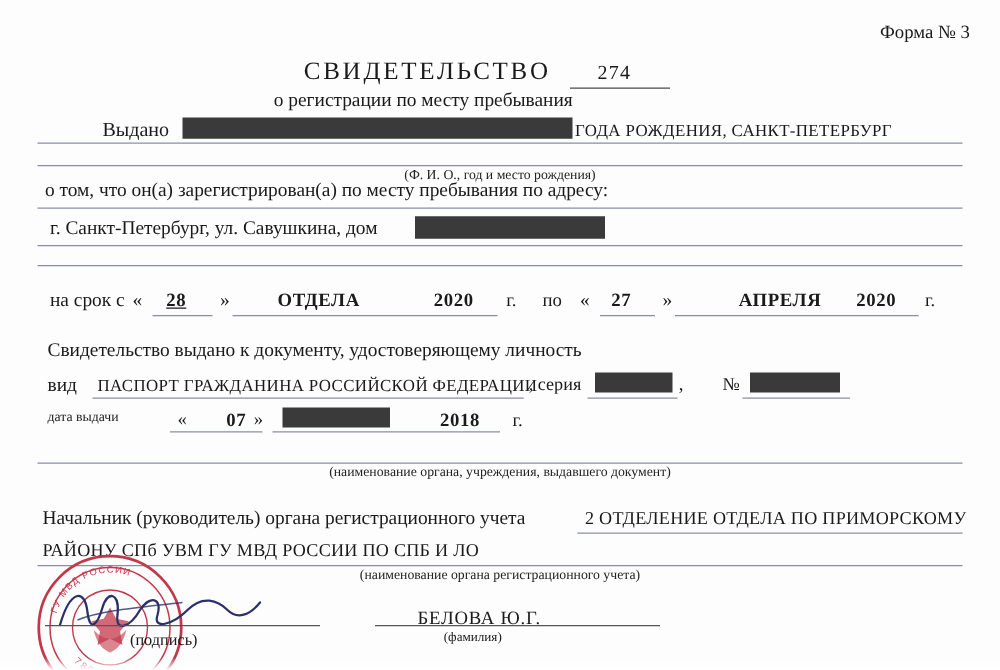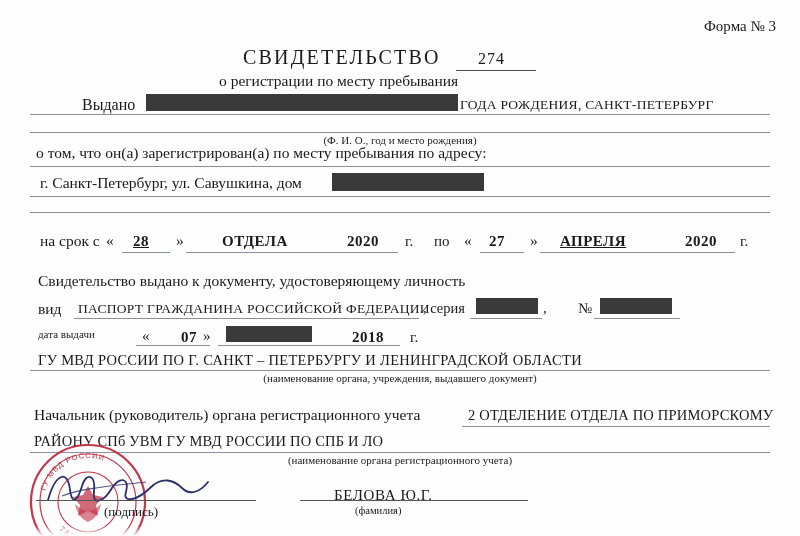--- a/index.html
+++ b/index.html
@@ -169,21 +169,21 @@
   <div class="abs q" style="top:232px; left:106px;">«</div>
   <div class="abs bold-date" style="top:233px; left:133px;text-decoration:underline;">28</div>
   <div class="abs q" style="top:232px; left:176px;">»</div>
   <div class="abs bold-date" style="top:233px; left:222px;">ОТДЕЛА</div>
   <div class="abs bold-date" style="top:233px; left:347px;">2020</div>
   <div class="abs" style="top:233px; left:405px; font-size:15px;">г.</div>
   <div class="abs" style="top:233px; left:434px; font-size:15px;">по</div>
   <div class="abs q" style="top:232px; left:464px;">«</div>
   <div class="abs bold-date" style="top:233px; left:489px;">27</div>
   <div class="abs q" style="top:232px; left:530px;">»</div>
-  <div class="abs bold-date" style="top:233px; left:560px;text-decoration:underline;">АПРЕЛЯ</div>
+  <div class="abs bold-date" style="top:233px; left:591px;">АПРЕЛЯ</div>
   <div class="abs bold-date" style="top:233px; left:685px;">2020</div>
   <div class="abs" style="top:233px; left:740px; font-size:15px;">г.</div>
 
   <div class="rule" style="top:252px; left:122px; width:48px;"></div>
   <div class="rule" style="top:252px; left:186px; width:212px;"></div>
   <div class="rule" style="top:252px; left:480px; width:44px;"></div>
   <div class="rule" style="top:252px; left:540px; width:195px;"></div>
 
   <div class="abs doc-line1">Свидетельство выдано к документу, удостоверяющему личность</div>
   <div class="abs doc-vid-lbl">вид</div>
@@ -200,21 +200,20 @@
   <div class="abs date-vyd-lbl">дата выдачи</div>
   <div class="abs" style="top:328px; left:142px; font-size:15px;">«</div>
   <div class="abs bold-date" style="top:329px; left:181px;">07</div>
   <div class="abs" style="top:328px; left:203px; font-size:15px;">»</div>
   <div class="redact r5"></div>
   <div class="abs bold-date" style="top:329px; left:352px;">2018</div>
   <div class="abs" style="top:329px; left:410px; font-size:15px;">г.</div>
   <div class="rule" style="top:345px; left:136px; width:74px;"></div>
   <div class="rule" style="top:345px; left:218px; width:182px;"></div>
 
-  <div class="abs organ-line">ГУ  МВД  РОССИИ  ПО  Г. САНКТ – ПЕТЕРБУРГУ  И  ЛЕНИНГРАДСКОЙ ОБЛАСТИ</div>
   <div class="rule" style="top:370px; left:30px; width:740px;"></div>
   <div class="caption" style="top:372px; left:30px; width:740px;">(наименование органа, учреждения, выдавшего документ)</div>
 
   <div class="abs nachalnik">Начальник (руководитель) органа регистрационного учета</div>
   <div class="abs nach-val">2 ОТДЕЛЕНИЕ ОТДЕЛА  ПО ПРИМОРСКОМУ</div>
   <div class="rule" style="top:426px; left:462px; width:308px;"></div>
   <div class="abs nach-val2">РАЙОНУ СПб УВМ  ГУ  МВД  РОССИИ  ПО СПБ  И  ЛО</div>
   <div class="rule" style="top:452px; left:30px; width:740px;"></div>
   <div class="caption" style="top:454px; left:30px; width:740px;">(наименование органа регистрационного учета)</div>
 

